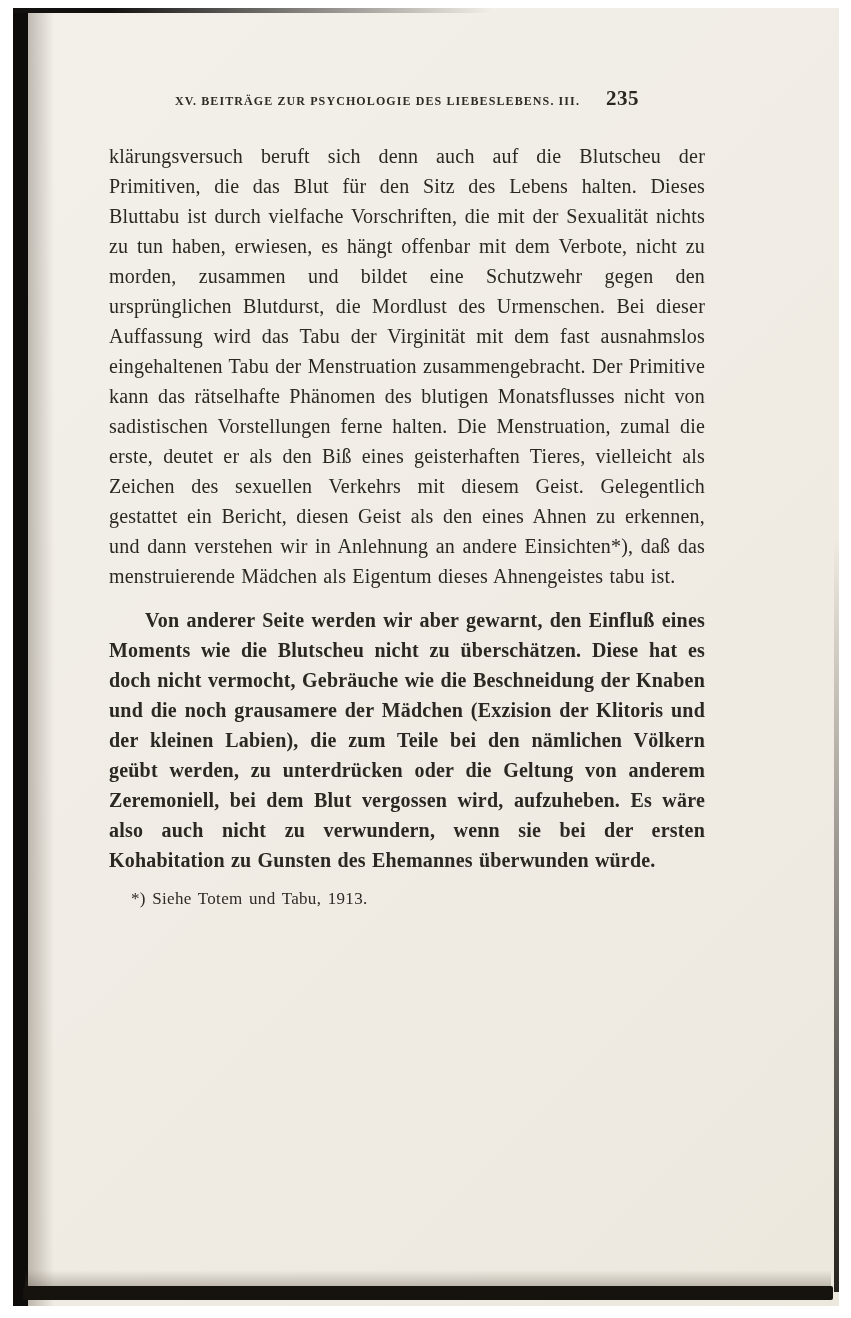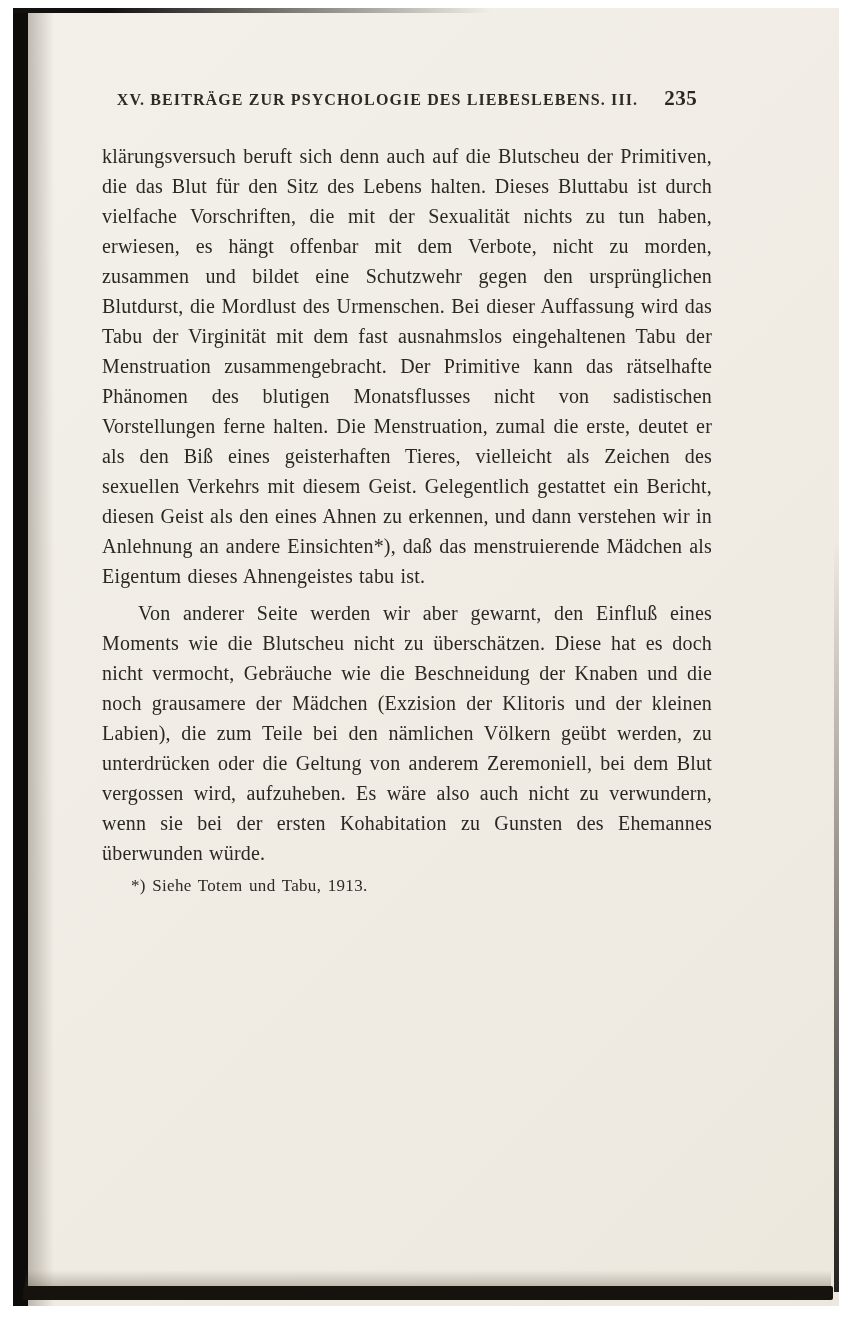--- a/index.html
+++ b/index.html
@@ -65,41 +65,41 @@
   }
   .running-header {
     display: flex;
     align-items: baseline;
     justify-content: center;
     gap: 18px;
     margin-bottom: 30px;
     white-space: nowrap;
   }
   .header-title {
-    font-size: 16px;
+    font-size: 12px;
     font-weight: 700;
     letter-spacing: 1.1px;
     color: #2e2a24;
   }
   .page-number {
     font-size: 21px;
     font-weight: 700;
     letter-spacing: 0.5px;
     color: #2a2620;
     margin-left: 8px;
   }
   .body-text p {
-    margin: 7px;
+    margin: 14px;
     font-size: 20px;
     line-height: 30px;
     text-align: justify;
     letter-spacing: 0.2px;
     word-spacing: 1px;
   }
-  .body-text p.indent { text-indent: 36px; }
+  .body-text p.indent { text-indent: 36px; font-weight: bold; }
   .footnote {
     margin-top: 8px;
     padding-left: 36px;
     font-size: 17px;
     letter-spacing: 0.3px;
     word-spacing: 2px;
     color: #2e2a24;
   }
 </style>
 </head>

